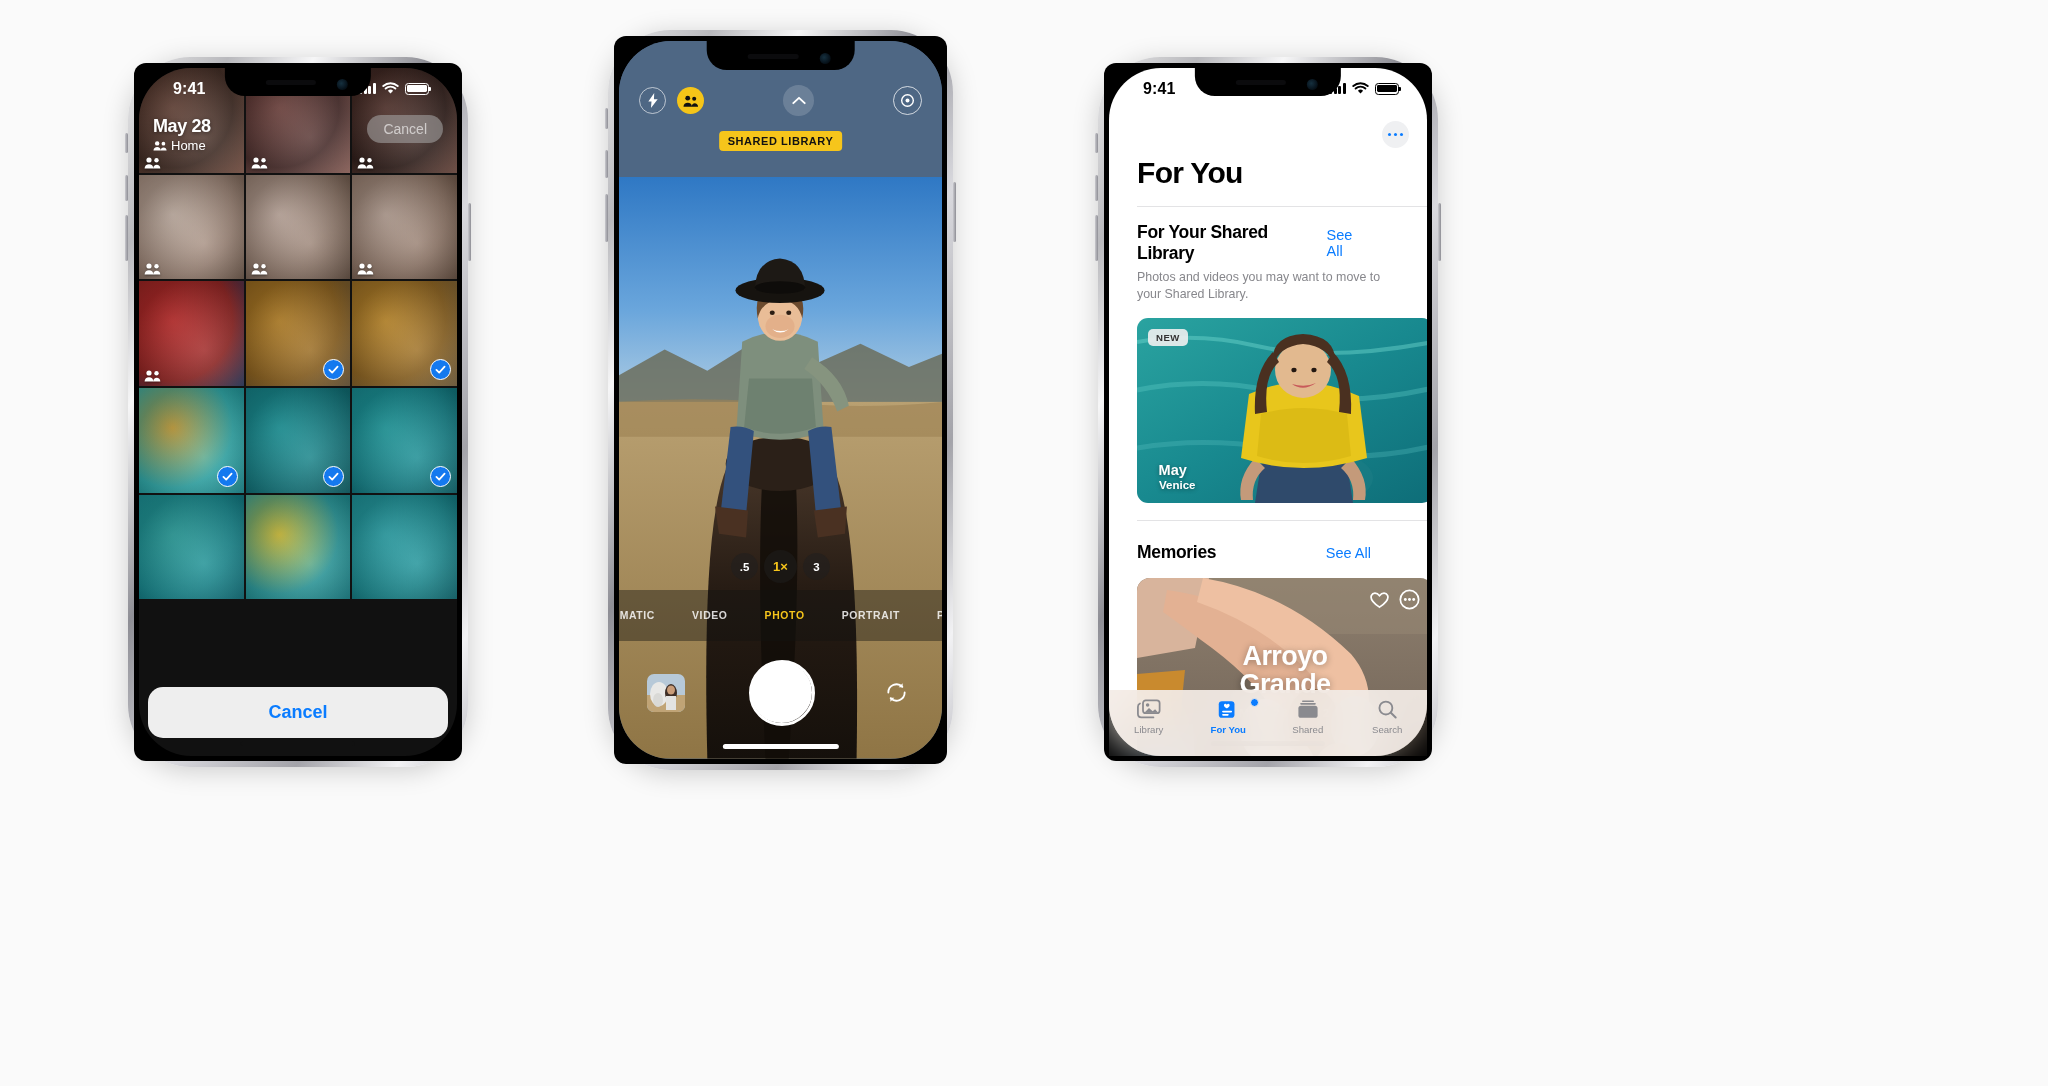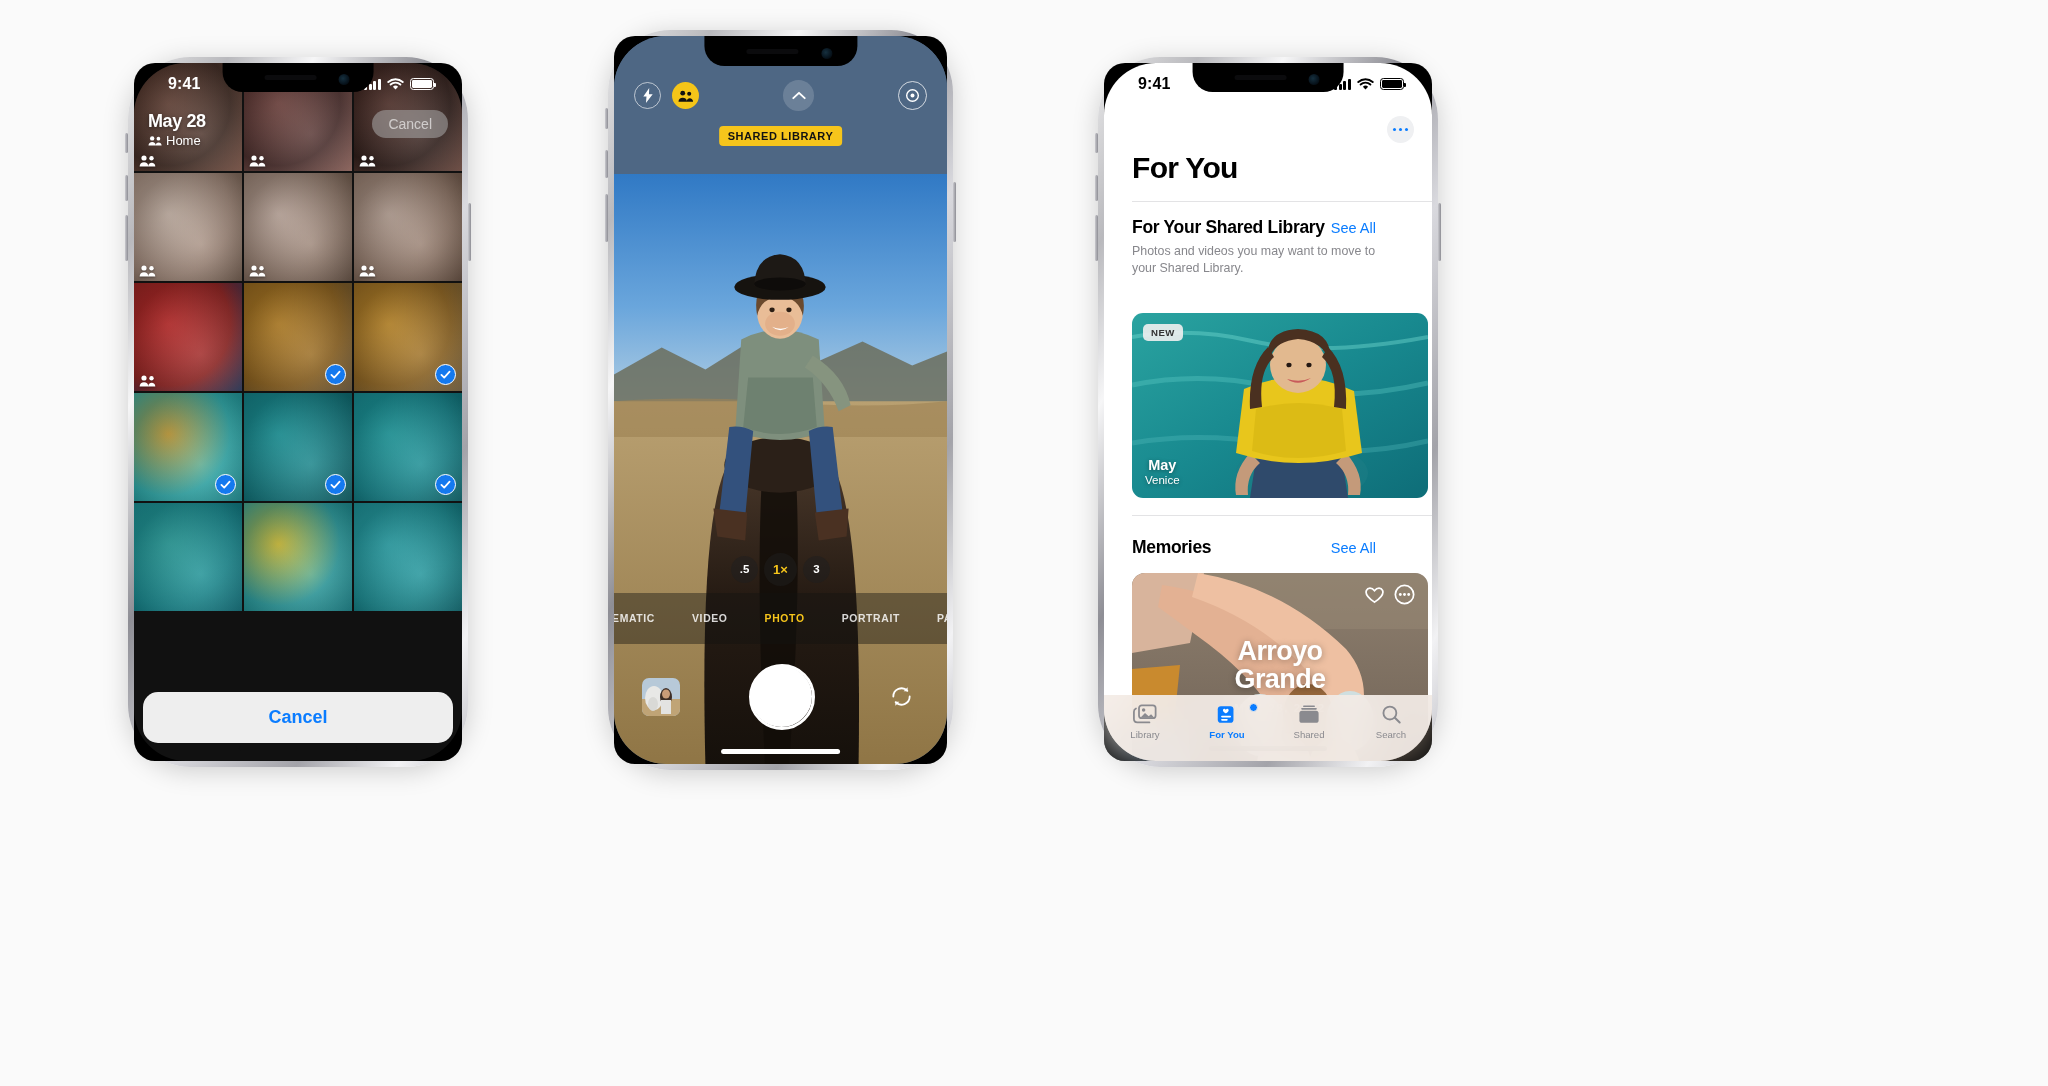--- a/index.html
+++ b/index.html
@@ -14,22 +14,23 @@
   
   .phone {
     position: absolute;
     border-radius: 62px;
     background: linear-gradient(118deg,#e9e9ea 0%,#b9b9bd 14%,#f6f6f7 26%,#8e8e95 42%,#d9d9de 58%,#a3a3a9 76%,#f2f2f4 90%,#c2c2c8 100%);
     padding: 6px;
     box-shadow: 0 4px 26px rgba(0,0,0,0.18);
   }
   .phone-inner {
     width: 100%; height: 100%;
-    border-radius: 21px;
+    border-radius: 12px;
     background: #000;
+    padding: 5px;
     overflow: hidden;
   }
   .screen {
     position: relative;
     width: 100%; height: 100%;
     border-radius: 52px;
     overflow: hidden;
     background: #000;
   }
   .notch {
@@ -160,21 +161,21 @@
   .sect-head { display:flex; align-items:center; justify-content:space-between; padding:0 28px 0 28px;}
   .sect-title { font-size:17.5px; font-weight:700; letter-spacing:-.3px; color:#000;}
   .see-all { font-size:14.5px; color:#0a7cff; font-weight:400;}
   .sect-sub { padding:5px 40px 0 28px; font-size:12.4px; line-height:1.35; color:#87878c;}
   .card-row { position:absolute; left:28px; right:13px; display:flex; gap:12px; }
   .sl-card { width:296px; height:185px; border-radius:11px; overflow:hidden; position:relative; flex:none;}
   .new-chip { position:absolute; left:11px; top:11px; background:rgba(240,240,240,.9);
     color:#333; font-size:9.6px; font-weight:600; letter-spacing:.5px; padding:3px 8px; border-radius:5px; z-index:6;}
   .sl-meta { position:absolute; left:13px; bottom:12px; z-index:6; color:#fff; text-shadow:0 1px 4px rgba(0,0,0,.4);}
   .sl-meta .m { font-size:14.5px; font-weight:700;text-align:center;}
-  .sl-meta .s { font-size:11.5px; font-weight:400; margin-top:1px;}
+  .sl-meta .s { font-size:11.5px; font-weight:700; margin-top:1px;margin-left:9px;}
   .mem-card { width:296px; height:215px; border-radius:13px; overflow:hidden; position:relative; flex:none;}
   .mem-acts { position:absolute; right:13px; top:11px; display:flex; gap:9px; z-index:8;}
   .mem-title { position:absolute; left:0; right:0; top:48%; transform:translateY(-50%);
     text-align:center; z-index:8; color:#fff; text-shadow:0 1px 7px rgba(0,0,0,.35);}
   .mem-title .t1 { font-size:27px; font-weight:700; letter-spacing:-.6px; line-height:1.02;}
   .mem-title .t2 { font-size:11.5px; font-weight:600; letter-spacing:1.6px; margin-top:9px;}
   .tabbar { position:absolute; bottom:0; left:0; right:0; height:66px;
     background:rgba(243,236,230,.93); backdrop-filter:blur(18px); z-index:50;
     display:flex; align-items:flex-start; padding-top:9px; }
   .tab { flex:1; display:flex; flex-direction:column; align-items:center; gap:4px; position:relative;}

